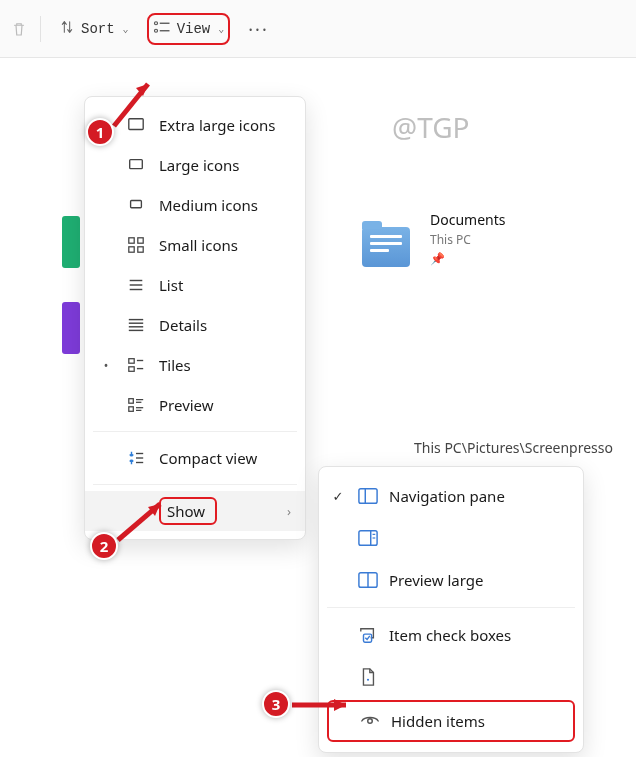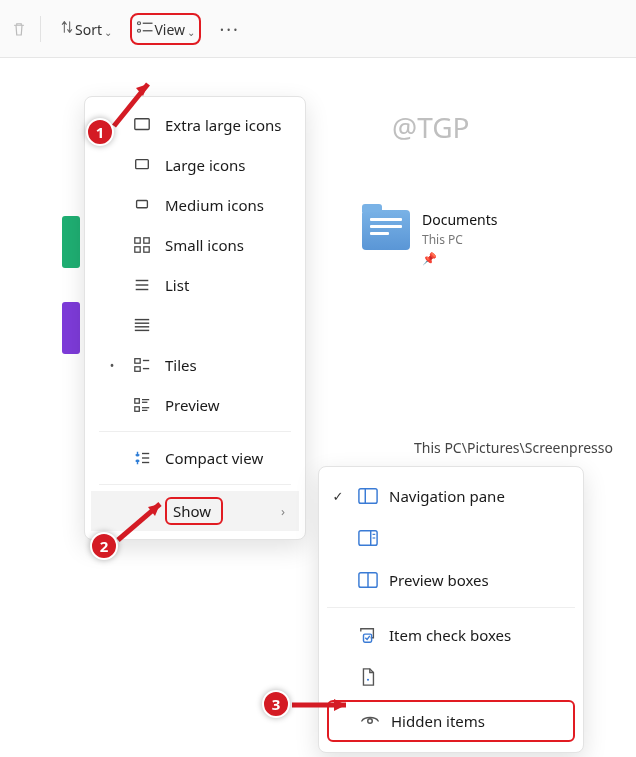--- a/index.html
+++ b/index.html
@@ -17,46 +17,48 @@
       display: flex;
       align-items: center;
       gap: 8px;
       height: 58px;
       padding: 0 6px;
       border-bottom: 1px solid #e6e6e6;
       background: #fafafa;
     }
     .tb-btn {
       display: inline-flex;
-      align-items: flex-end;
+      align-items: center;
+      gap: 6px;
       padding: 6px 10px;
       border-radius: 4px;
       cursor: pointer;
       color: #333;
+      font-family: Liberation Mono, monospace;
     }
     .sort-icon svg, .view-icon-svg svg { stroke: #555; }
     .chev { font-size: 10px; color: #666; margin-left: 2px; }
     .highlight-box {
       border: 2.5px solid #e11b22;
       border-radius: 8px;
       padding: 4px 4px;
     }
     .ellipsis { font-size: 18px; letter-spacing: 2px; color: #555; padding: 6px 10px; cursor: pointer; }
 
     
     .menu {
       position: absolute;
       top: 96px;
       left: 84px;
       width: 222px;
       background: #fff;
       border: 1px solid #e3e3e3;
       border-radius: 8px;
       box-shadow: 0 8px 24px rgba(0,0,0,0.12);
-      padding: 8px 6px;
+      padding: 8px 0;
       z-index: 10;
     }
     .menu-item {
       display: flex;
       align-items: center;
       height: 40px;
       padding: 0 14px 0 14px;
       cursor: pointer;
       gap: 12px;
       position: relative;
@@ -93,22 +95,22 @@
     .sub-check { width: 18px; text-align: center; color: #333; font-size: 13px; }
     .sub-icon { width: 22px; display: flex; align-items: center; justify-content: center; }
     .sub-label { flex: 1; font-size: 15px; color: #1a1a1a; }
     .sub-hl-wrap { border: 2.5px solid #e11b22; border-radius: 6px; margin: 2px 8px; }
     .sub-hl-wrap .sub-item { padding: 0 6px 0 2px; height: 38px; }
 
     
     .file-item {
       position: absolute;
       display: flex;
-      align-items: flex-start;
-      gap: 12px;
+      align-items: flex-end;
+      gap: 20px;
     }
     .file-item .folder-ic {
       width: 48px; height: 40px;
       background: linear-gradient(180deg,#79b2e6 0%, #5a96d6 100%);
       border-radius: 4px;
       position: relative;
     }
     .file-item .folder-ic::before {
       content:"";
       position:absolute; top:-6px; left:0; width:20px; height:8px;
@@ -268,20 +270,21 @@
   <div class="menu-item">
     <span class="mi-left"></span>
     <span class="mi-icon">
         <svg width="18" height="18" viewBox="0 0 20 20">
           <line x1="2" y1="4" x2="18" y2="4" stroke-width="1.6"></line>
           <line x1="2" y1="8" x2="18" y2="8" stroke-width="1.6"></line>
           <line x1="2" y1="12" x2="18" y2="12" stroke-width="1.6"></line>
           <line x1="2" y1="16" x2="18" y2="16" stroke-width="1.6"></line>
         </svg>
       </span>
+    <span class="mi-label">Details</span>
   </div>
   <div class="menu-item">
     <span class="mi-left">•</span>
     <span class="mi-icon">
         <svg width="18" height="18" viewBox="0 0 20 20">
           <rect x="2" y="3" width="6" height="5" stroke-width="1.4"></rect>
           <line x1="11" y1="5" x2="18" y2="5" stroke-width="1.5"></line>
           <rect x="2" y="12" width="6" height="5" stroke-width="1.4"></rect>
           <line x1="11" y1="14" x2="18" y2="14" stroke-width="1.5"></line>
         </svg>
@@ -349,21 +352,21 @@
       </span>
   </div>
   <div class="sub-item">
     <span class="sub-check"></span>
     <span class="sub-icon">
         <svg width="20" height="18" viewBox="0 0 22 18">
           <rect x="1" y="1" width="20" height="16" rx="2" stroke="#3a7bd5" stroke-width="1.6" fill="none"></rect>
           <line x1="11" y1="1" x2="11" y2="17" stroke="#3a7bd5" stroke-width="1.6"></line>
         </svg>
       </span>
-    <span class="sub-label">Preview boxes</span>
+    <span class="sub-label">Preview large</span>
   </div>
   <hr style="border:none;border-top:1px solid #eee;margin:6px 8px">
   <div class="sub-item">
     <span class="sub-check"></span>
     <span class="sub-icon">
         <svg width="20" height="18" viewBox="0 0 22 20">
           <path d="M3 6V3h14v10h-3" stroke="#555" stroke-width="1.5" fill="none"></path>
           <rect x="6" y="9" width="9" height="9" rx="1.5" stroke="#3a7bd5" stroke-width="1.6" fill="none"></rect>
           <path d="M8 13l2 2 3-4" stroke="#3a7bd5" stroke-width="1.6" fill="none"></path>
         </svg>

